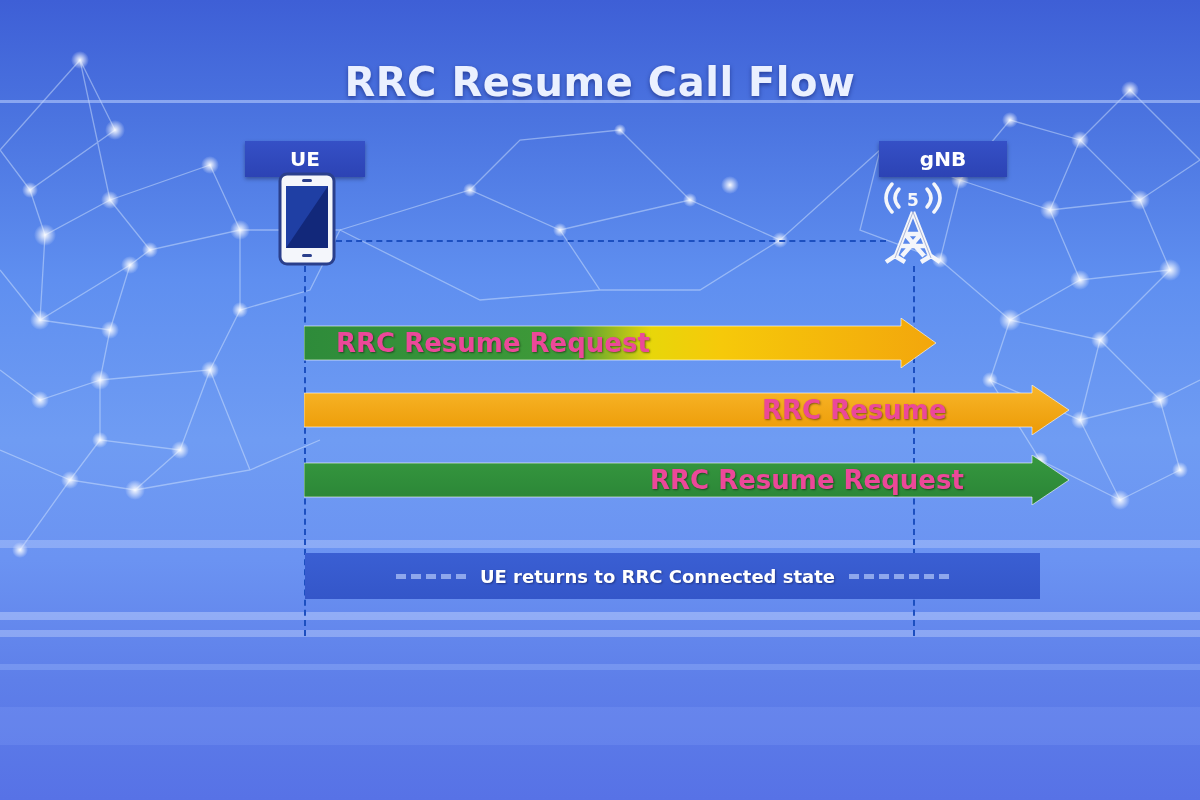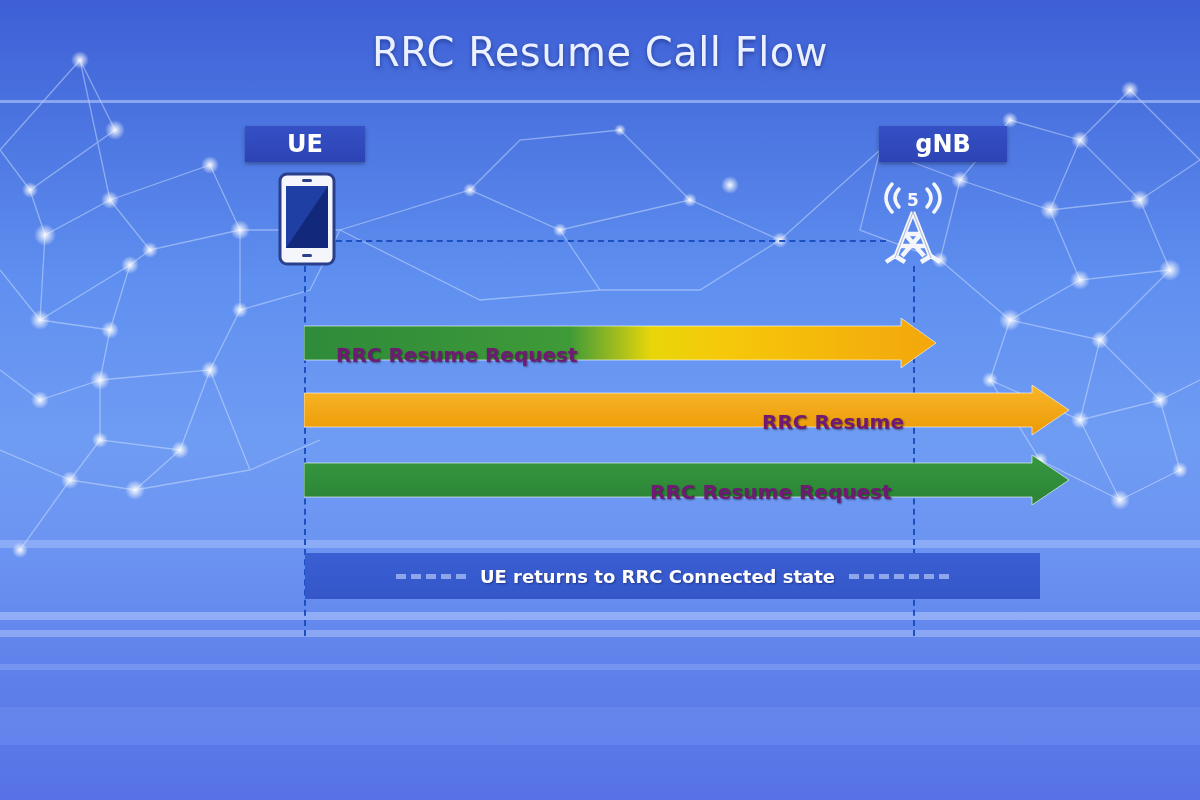--- a/index.html
+++ b/index.html
@@ -1,32 +1,32 @@
 <!DOCTYPE html>
 <html><head>
 <meta charset="utf-8">
 <style>
   html,body{margin:0;padding:0;}
   body{width:1200px;height:800px;overflow:hidden;position:relative;
     font-family:"DejaVu Sans","Liberation Sans",sans-serif;
     background:linear-gradient(180deg,#3e5fd6 0%,#4b74e0 15%,#5f8ff0 35%,#6f9cf3 55%,#6b93f2 70%,#5e7fe9 85%,#5772e6 100%);}
   .net{position:absolute;left:0;top:0;width:1200px;height:800px;}
   .bands{position:absolute;left:0;width:1200px;}
-  .title{position:absolute;left:0;top:29px;width:1200px;text-align:center;color:#eaf0ff;
-    font-size:40px;font-weight:normal;letter-spacing:0.5px;text-shadow:0 2px 4px rgba(10,20,90,0.5);}
+  .title{position:absolute;left:0;top:59px;width:1200px;text-align:center;color:#eaf0ff;
+    font-size:40px;font-weight:bold;letter-spacing:0.5px;text-shadow:0 2px 4px rgba(10,20,90,0.5);}
   .title-rule{position:absolute;left:0;top:100px;width:1200px;height:3px;background:rgba(190,210,255,0.55);}
-  .entity{position:absolute;top:126px;height:36px;background:linear-gradient(180deg,#3550c6,#2c43b4);
-    color:#fff;font-weight:bold;font-size:24px;display:flex;align-items:center;justify-content:center;
+  .entity{position:absolute;top:141px;height:36px;background:linear-gradient(180deg,#3550c6,#2c43b4);
+    color:#fff;font-weight:bold;font-size:20px;display:flex;align-items:center;justify-content:center;
     box-shadow:0 2px 4px rgba(0,0,20,0.35);}
   .lifeline{position:absolute;width:0;border-left:2px dashed #1c4fc0;}
   .hdash{position:absolute;height:0;border-top:2px dashed #1c4fc0;}
   .arrow{position:absolute;height:50px;}
   .arrow svg{position:absolute;left:0;top:0;}
-  .arrow .lbl{position:absolute;top:12px;height:50px;display:flex;align-items:center;color:#701a75;font-weight:bold;
-    font-size:20px;text-shadow:1px 1px 2px rgba(0,0,0,0.45);white-space:nowrap;}
+  .arrow .lbl{position:absolute;top:0;height:50px;display:flex;align-items:center;color:#ec4899;font-weight:bold;
+    font-size:26px;text-shadow:1px 1px 2px rgba(0,0,0,0.45);white-space:nowrap;}
   .state{position:absolute;left:305px;top:553px;width:735px;height:46px;background:linear-gradient(180deg,#3a5fd3,#3456c9);
     display:flex;align-items:center;justify-content:center;}
   .state .dashes{flex:0 0 auto;height:0;border-top:5px dashed rgba(180,200,250,0.7);width:70px;margin:0 14px;}
   .state .txt{color:#fff;font-weight:bold;font-size:18px;text-shadow:1px 1px 2px rgba(0,0,40,0.4);}
 </style>
 </head>
 <body>
 
 <svg class="net" viewBox="0 0 1200 800">
   <defs>

